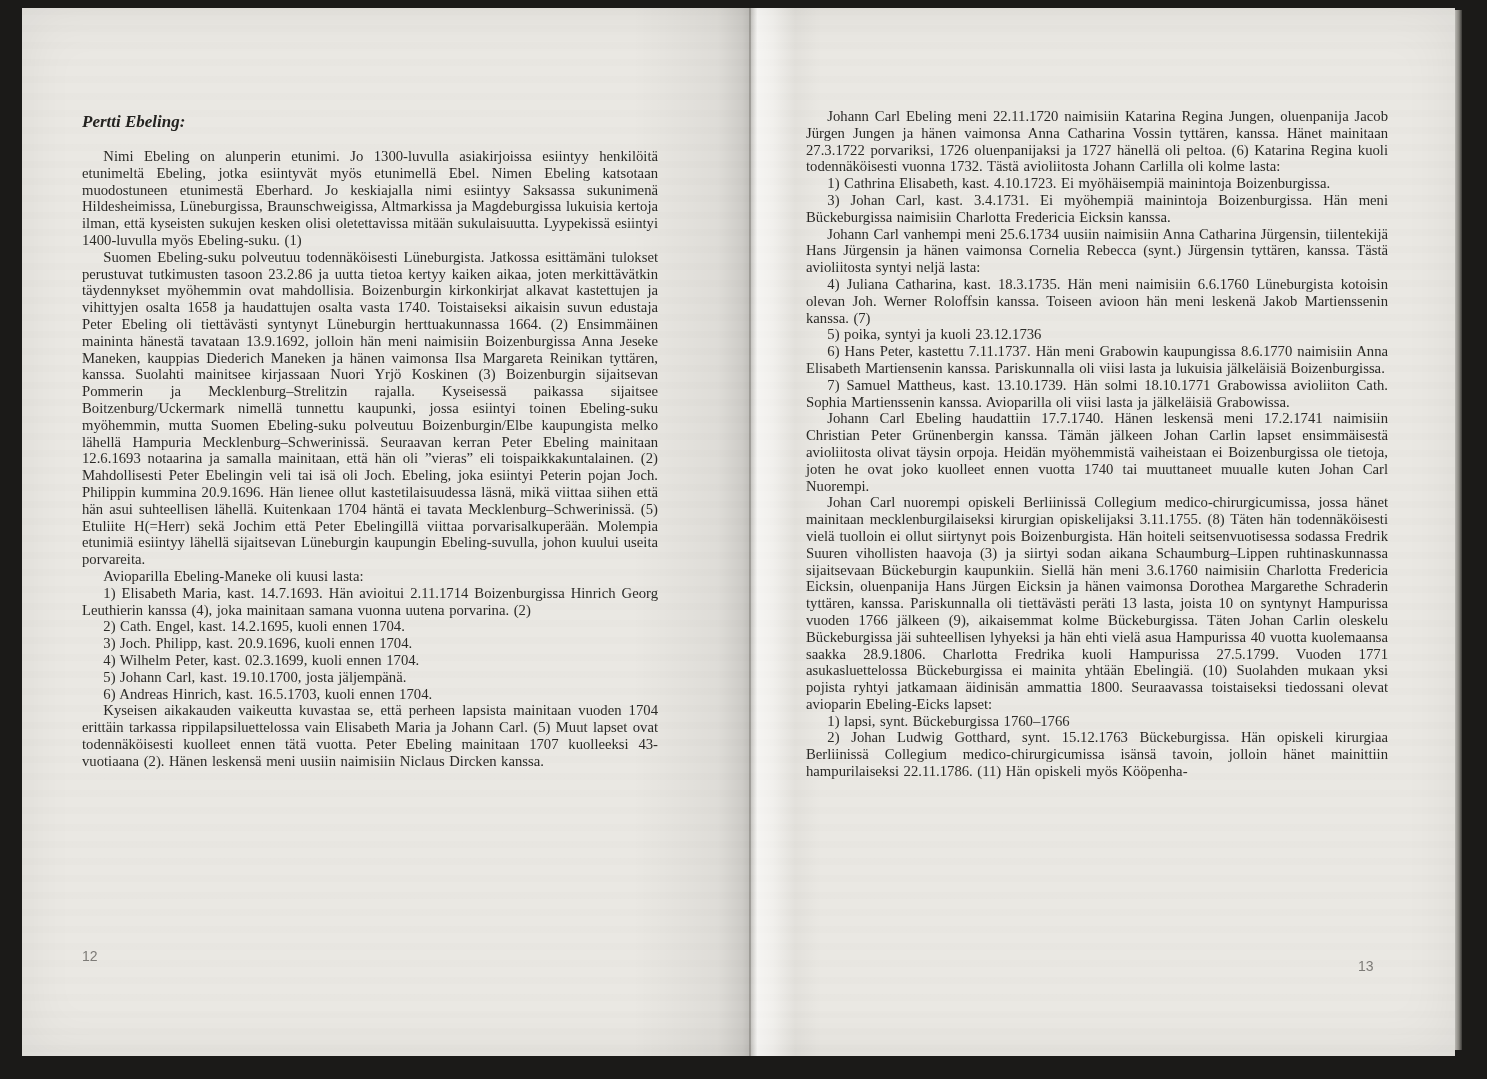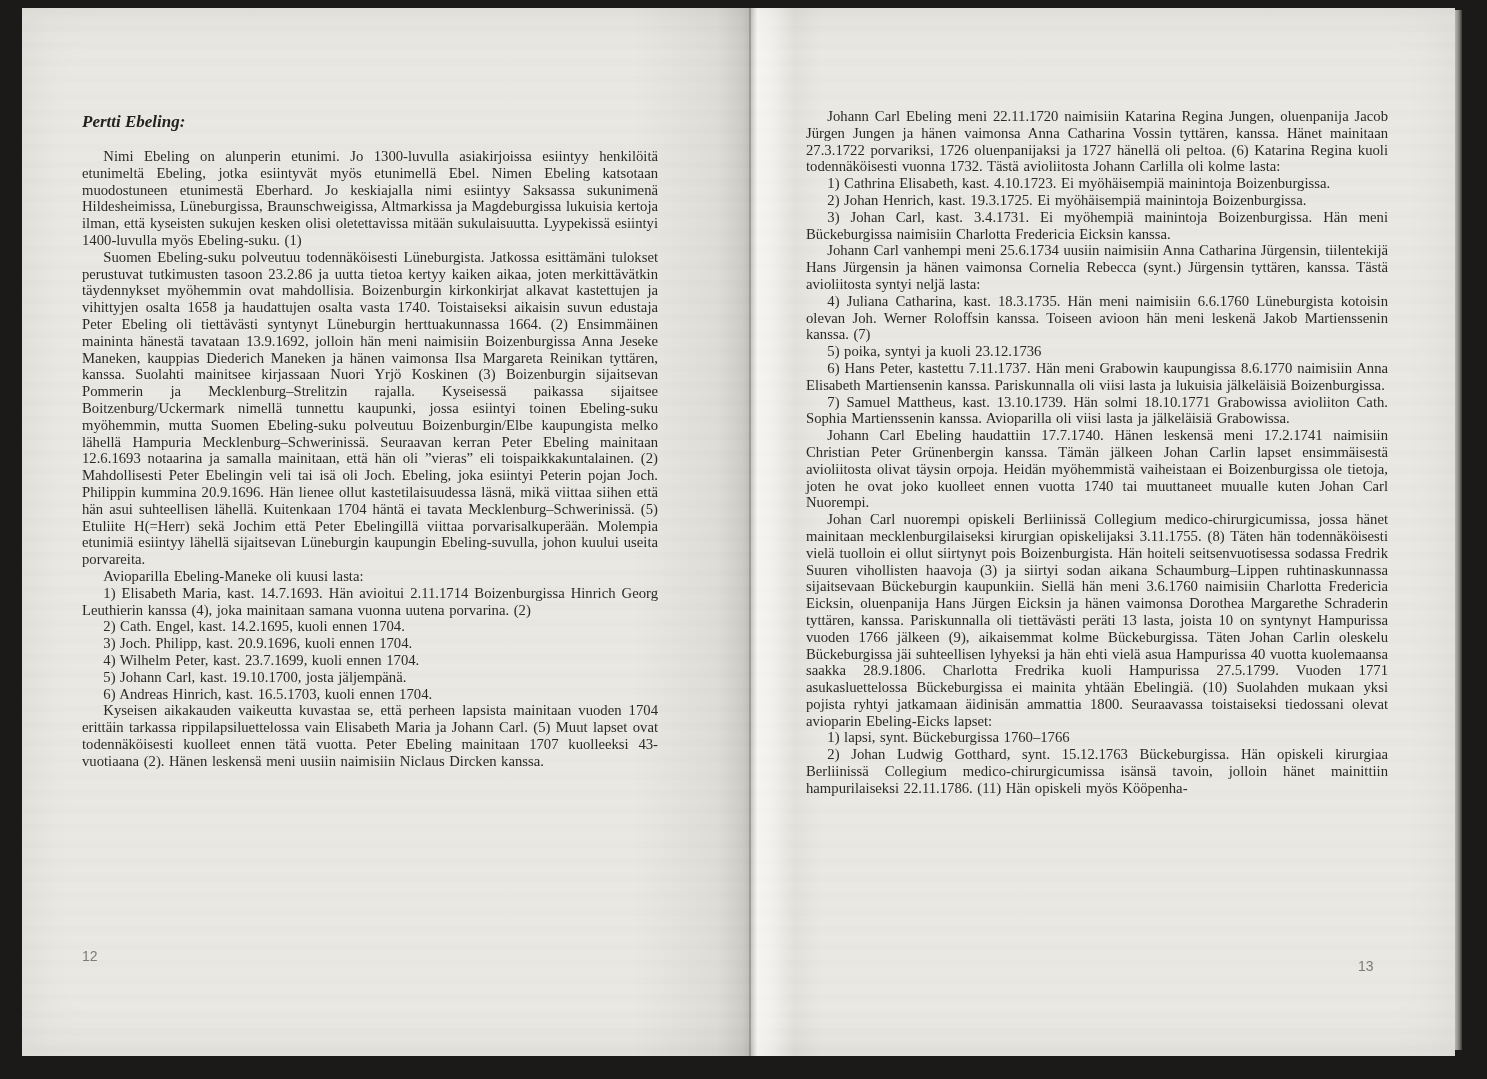--- a/index.html
+++ b/index.html
@@ -123,32 +123,31 @@
 
     <div class="page-col left">
       <p class="author-line">Pertti Ebeling:</p>
       <div class="body-text">
           <p>Nimi Ebeling on alunperin etunimi. Jo 1300-luvulla asiakirjoissa esiintyy henkilöitä etunimeltä Ebeling, jotka esiintyvät myös etunimellä Ebel. Nimen Ebeling katsotaan muodostuneen etunimestä Eberhard. Jo keskiajalla nimi esiintyy Saksassa sukunimenä Hildesheimissa, Lüneburgissa, Braunschweigissa, Altmarkissa ja Magdeburgissa lukuisia kertoja ilman, että kyseisten sukujen kesken olisi oletettavissa mitään sukulaisuutta. Lyypekissä esiintyi 1400-luvulla myös Ebeling-suku. (1)</p>
           <p>Suomen Ebeling-suku polveutuu todennäköisesti Lüneburgista. Jatkossa esittämäni tulokset perustuvat tutkimusten tasoon 23.2.86 ja uutta tietoa kertyy kaiken aikaa, joten merkittävätkin täydennykset myöhemmin ovat mahdollisia. Boizenburgin kirkonkirjat alkavat kastettujen ja vihittyjen osalta 1658 ja haudattujen osalta vasta 1740. Toistaiseksi aikaisin suvun edustaja Peter Ebeling oli tiettävästi syntynyt Lüneburgin herttuakunnassa 1664. (2) Ensimmäinen maininta hänestä tavataan 13.9.1692, jolloin hän meni naimisiin Boizenburgissa Anna Jeseke Maneken, kauppias Diederich Maneken ja hänen vaimonsa Ilsa Margareta Reinikan tyttären, kanssa. Suolahti mainitsee kirjassaan Nuori Yrjö Koskinen (3) Boizenburgin sijaitsevan Pommerin ja Mecklenburg–Strelitzin rajalla. Kyseisessä paikassa sijaitsee Boitzenburg/Uckermark nimellä tunnettu kaupunki, jossa esiintyi toinen Ebeling-suku myöhemmin, mutta Suomen Ebeling-suku polveutuu Boizenburgin/Elbe kaupungista melko lähellä Hampuria Mecklenburg–Schwerinissä. Seuraavan kerran Peter Ebeling mainitaan 12.6.1693 notaarina ja samalla mainitaan, että hän oli ”vieras” eli toispaikkakuntalainen. (2) Mahdollisesti Peter Ebelingin veli tai isä oli Joch. Ebeling, joka esiintyi Peterin pojan Joch. Philippin kummina 20.9.1696. Hän lienee ollut kastetilaisuudessa läsnä, mikä viittaa siihen että hän asui suhteellisen lähellä. Kuitenkaan 1704 häntä ei tavata Mecklenburg–Schwerinissä. (5) Etuliite H(=Herr) sekä Jochim että Peter Ebelingillä viittaa porvarisalkuperään. Molempia etunimiä esiintyy lähellä sijaitsevan Lüneburgin kaupungin Ebeling-suvulla, johon kuului useita porvareita.</p>
           <p>Avioparilla Ebeling-Maneke oli kuusi lasta:</p>
           <p>1) Elisabeth Maria, kast. 14.7.1693. Hän avioitui 2.11.1714 Boizenburgissa Hinrich Georg Leuthierin kanssa (4), joka mainitaan samana vuonna uutena porvarina. (2)</p>
           <p>2) Cath. Engel, kast. 14.2.1695, kuoli ennen 1704.</p>
           <p>3) Joch. Philipp, kast. 20.9.1696, kuoli ennen 1704.</p>
-          <p>4) Wilhelm Peter, kast. 23.7.1699, kuoli ennen 1704.</p>
+          <p>4) Wilhelm Peter, kast. 02.3.1699, kuoli ennen 1704.</p>
           <p>5) Johann Carl, kast. 19.10.1700, josta jäljempänä.</p>
           <p>6) Andreas Hinrich, kast. 16.5.1703, kuoli ennen 1704.</p>
           <p>Kyseisen aikakauden vaikeutta kuvastaa se, että perheen lapsista mainitaan vuoden 1704 erittäin tarkassa rippilapsiluettelossa vain Elisabeth Maria ja Johann Carl. (5) Muut lapset ovat todennäköisesti kuolleet ennen tätä vuotta. Peter Ebeling mainitaan 1707 kuolleeksi 43-vuotiaana (2). Hänen leskensä meni uusiin naimisiin Niclaus Dircken kanssa.</p>
         </div>
     </div>
 
     <div class="page-col right">
       <div class="body-text">
           <p>Johann Carl Ebeling meni 22.11.1720 naimisiin Katarina Regina Jungen, oluenpanija Jacob Jürgen Jungen ja hänen vaimonsa Anna Catharina Vossin tyttären, kanssa. Hänet mainitaan 27.3.1722 porvariksi, 1726 oluenpanijaksi ja 1727 hänellä oli peltoa. (6) Katarina Regina kuoli todennäköisesti vuonna 1732. Tästä avioliitosta Johann Carlilla oli kolme lasta:</p>
           <p>1) Cathrina Elisabeth, kast. 4.10.1723. Ei myöhäisempiä mainintoja Boizenburgissa.</p>
-          <p>2) Johan Henrich, kast. 19.3.1725. Ei myöhäisempiä mainintoja Boizenburgissa.</p>
           <p>3) Johan Carl, kast. 3.4.1731. Ei myöhempiä mainintoja Boizenburgissa. Hän meni Bückeburgissa naimisiin Charlotta Fredericia Eicksin kanssa.</p>
           <p>Johann Carl vanhempi meni 25.6.1734 uusiin naimisiin Anna Catharina Jürgensin, tiilentekijä Hans Jürgensin ja hänen vaimonsa Cornelia Rebecca (synt.) Jürgensin tyttären, kanssa. Tästä avioliitosta syntyi neljä lasta:</p>
           <p>4) Juliana Catharina, kast. 18.3.1735. Hän meni naimisiin 6.6.1760 Lüneburgista kotoisin olevan Joh. Werner Roloffsin kanssa. Toiseen avioon hän meni leskenä Jakob Martienssenin kanssa. (7)</p>
           <p>5) poika, syntyi ja kuoli 23.12.1736</p>
           <p>6) Hans Peter, kastettu 7.11.1737. Hän meni Grabowin kaupungissa 8.6.1770 naimisiin Anna Elisabeth Martiensenin kanssa. Pariskunnalla oli viisi lasta ja lukuisia jälkeläisiä Boizenburgissa.</p>
           <p>7) Samuel Mattheus, kast. 13.10.1739. Hän solmi 18.10.1771 Grabowissa avioliiton Cath. Sophia Martienssenin kanssa. Avioparilla oli viisi lasta ja jälkeläisiä Grabowissa.</p>
           <p>Johann Carl Ebeling haudattiin 17.7.1740. Hänen leskensä meni 17.2.1741 naimisiin Christian Peter Grünenbergin kanssa. Tämän jälkeen Johan Carlin lapset ensimmäisestä avioliitosta olivat täysin orpoja. Heidän myöhemmistä vaiheistaan ei Boizenburgissa ole tietoja, joten he ovat joko kuolleet ennen vuotta 1740 tai muuttaneet muualle kuten Johan Carl Nuorempi.</p>
           <p>Johan Carl nuorempi opiskeli Berliinissä Collegium medico-chirurgicumissa, jossa hänet mainitaan mecklenburgilaiseksi kirurgian opiskelijaksi 3.11.1755. (8) Täten hän todennäköisesti vielä tuolloin ei ollut siirtynyt pois Boizenburgista. Hän hoiteli seitsenvuotisessa sodassa Fredrik Suuren vihollisten haavoja (3) ja siirtyi sodan aikana Schaumburg–Lippen ruhtinaskunnassa sijaitsevaan Bückeburgin kaupunkiin. Siellä hän meni 3.6.1760 naimisiin Charlotta Fredericia Eicksin, oluenpanija Hans Jürgen Eicksin ja hänen vaimonsa Dorothea Margarethe Schraderin tyttären, kanssa. Pariskunnalla oli tiettävästi peräti 13 lasta, joista 10 on syntynyt Hampurissa vuoden 1766 jälkeen (9), aikaisemmat kolme Bückeburgissa. Täten Johan Carlin oleskelu Bückeburgissa jäi suhteellisen lyhyeksi ja hän ehti vielä asua Hampurissa 40 vuotta kuolemaansa saakka 28.9.1806. Charlotta Fredrika kuoli Hampurissa 27.5.1799. Vuoden 1771 asukasluettelossa Bückeburgissa ei mainita yhtään Ebelingiä. (10) Suolahden mukaan yksi pojista ryhtyi jatkamaan äidinisän ammattia 1800. Seuraavassa toistaiseksi tiedossani olevat avioparin Ebeling-Eicks lapset:</p>
           <p>1) lapsi, synt. Bückeburgissa 1760–1766</p>
           <p>2) Johan Ludwig Gotthard, synt. 15.12.1763 Bückeburgissa. Hän opiskeli kirurgiaa Berliinissä Collegium medico-chirurgicumissa isänsä tavoin, jolloin hänet mainittiin hampurilaiseksi 22.11.1786. (11) Hän opiskeli myös Kööpenha-</p>

